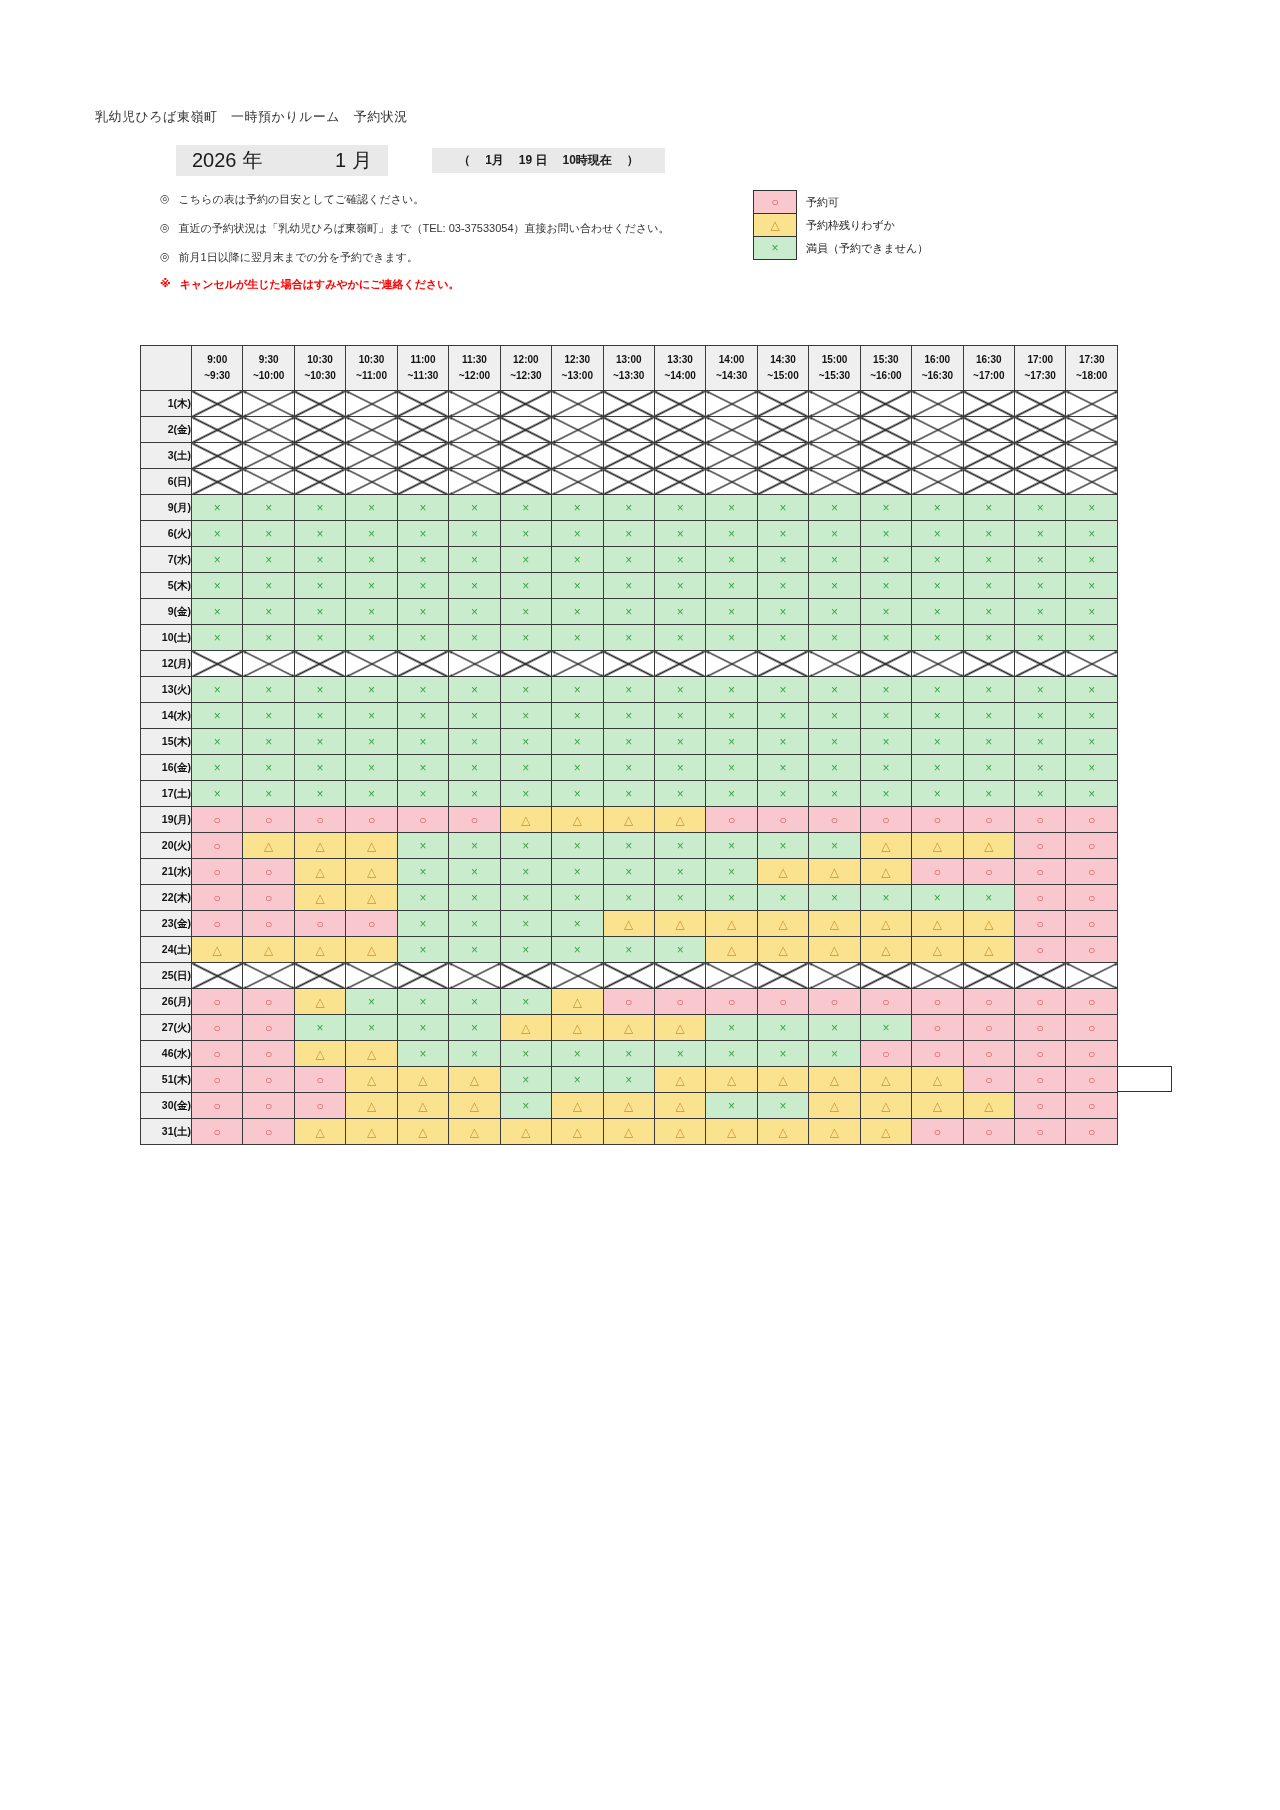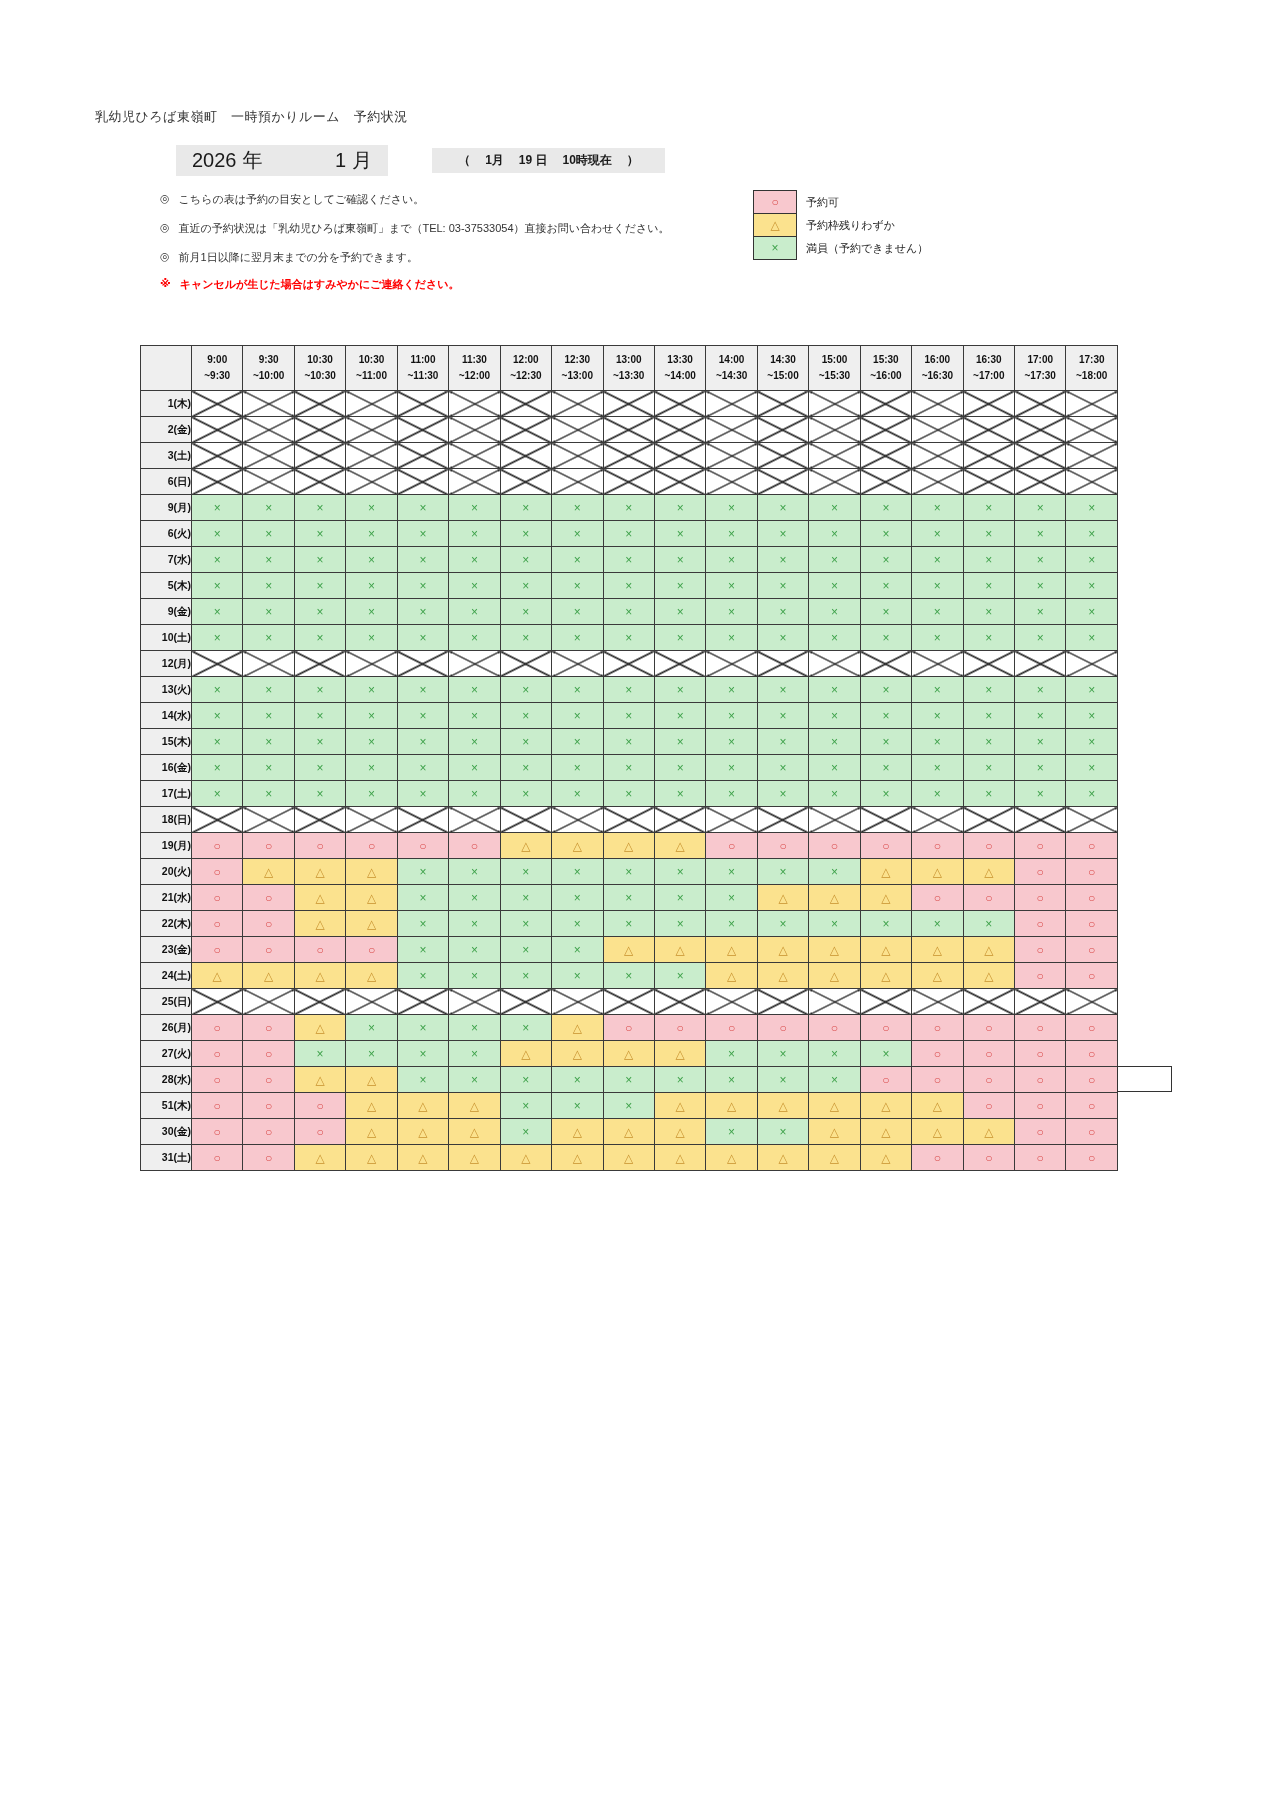--- a/index.html
+++ b/index.html
@@ -517,41 +517,20 @@
           <td class="cell" style="background: rgb(201, 237, 204);"><span style="color: rgb(63, 162, 75);">×</span></td>
           <td class="cell" style="background: rgb(201, 237, 204);"><span style="color: rgb(63, 162, 75);">×</span></td>
           <td class="cell" style="background: rgb(201, 237, 204);"><span style="color: rgb(63, 162, 75);">×</span></td>
           <td class="cell" style="background: rgb(201, 237, 204);"><span style="color: rgb(63, 162, 75);">×</span></td>
           <td class="cell" style="background: rgb(201, 237, 204);"><span style="color: rgb(63, 162, 75);">×</span></td>
           <td class="cell" style="background: rgb(201, 237, 204);"><span style="color: rgb(63, 162, 75);">×</span></td>
           <td class="cell" style="background: rgb(201, 237, 204);"><span style="color: rgb(63, 162, 75);">×</span></td>
           <td class="cell" style="background: rgb(201, 237, 204);"><span style="color: rgb(63, 162, 75);">×</span></td>
         </tr>
         <tr>
-          <th class="date-th">18(日)</th>
-          <td class="cell closed"></td>
-          <td class="cell closed"></td>
-          <td class="cell closed"></td>
-          <td class="cell closed"></td>
-          <td class="cell closed"></td>
-          <td class="cell closed"></td>
-          <td class="cell closed"></td>
-          <td class="cell closed"></td>
-          <td class="cell closed"></td>
-          <td class="cell closed"></td>
-          <td class="cell closed"></td>
-          <td class="cell closed"></td>
-          <td class="cell closed"></td>
-          <td class="cell closed"></td>
-          <td class="cell closed"></td>
-          <td class="cell closed"></td>
-          <td class="cell closed"></td>
-          <td class="cell closed"></td>
-        </tr>
-        <tr>
           <th class="date-th">19(月)</th>
           <td class="cell" style="background: rgb(248, 200, 206);"><span style="color: rgb(217, 74, 74);">○</span></td>
           <td class="cell" style="background: rgb(248, 200, 206);"><span style="color: rgb(217, 74, 74);">○</span></td>
           <td class="cell" style="background: rgb(248, 200, 206);"><span style="color: rgb(217, 74, 74);">○</span></td>
           <td class="cell" style="background: rgb(248, 200, 206);"><span style="color: rgb(217, 74, 74);">○</span></td>
           <td class="cell" style="background: rgb(248, 200, 206);"><span style="color: rgb(217, 74, 74);">○</span></td>
           <td class="cell" style="background: rgb(248, 200, 206);"><span style="color: rgb(217, 74, 74);">○</span></td>
           <td class="cell" style="background: rgb(251, 226, 142);"><span style="color: rgb(200, 146, 47);">△</span></td>
           <td class="cell" style="background: rgb(251, 226, 142);"><span style="color: rgb(200, 146, 47);">△</span></td>
           <td class="cell" style="background: rgb(251, 226, 142);"><span style="color: rgb(200, 146, 47);">△</span></td>
@@ -727,21 +706,21 @@
           <td class="cell" style="background: rgb(201, 237, 204);"><span style="color: rgb(63, 162, 75);">×</span></td>
           <td class="cell" style="background: rgb(201, 237, 204);"><span style="color: rgb(63, 162, 75);">×</span></td>
           <td class="cell" style="background: rgb(201, 237, 204);"><span style="color: rgb(63, 162, 75);">×</span></td>
           <td class="cell" style="background: rgb(201, 237, 204);"><span style="color: rgb(63, 162, 75);">×</span></td>
           <td class="cell" style="background: rgb(248, 200, 206);"><span style="color: rgb(217, 74, 74);">○</span></td>
           <td class="cell" style="background: rgb(248, 200, 206);"><span style="color: rgb(217, 74, 74);">○</span></td>
           <td class="cell" style="background: rgb(248, 200, 206);"><span style="color: rgb(217, 74, 74);">○</span></td>
           <td class="cell" style="background: rgb(248, 200, 206);"><span style="color: rgb(217, 74, 74);">○</span></td>
         </tr>
         <tr>
-          <th class="date-th">28(水)</th>
+          <th class="date-th">46(水)</th>
           <td class="cell" style="background: rgb(248, 200, 206);"><span style="color: rgb(217, 74, 74);">○</span></td>
           <td class="cell" style="background: rgb(248, 200, 206);"><span style="color: rgb(217, 74, 74);">○</span></td>
           <td class="cell" style="background: rgb(251, 226, 142);"><span style="color: rgb(200, 146, 47);">△</span></td>
           <td class="cell" style="background: rgb(251, 226, 142);"><span style="color: rgb(200, 146, 47);">△</span></td>
           <td class="cell" style="background: rgb(201, 237, 204);"><span style="color: rgb(63, 162, 75);">×</span></td>
           <td class="cell" style="background: rgb(201, 237, 204);"><span style="color: rgb(63, 162, 75);">×</span></td>
           <td class="cell" style="background: rgb(201, 237, 204);"><span style="color: rgb(63, 162, 75);">×</span></td>
           <td class="cell" style="background: rgb(201, 237, 204);"><span style="color: rgb(63, 162, 75);">×</span></td>
           <td class="cell" style="background: rgb(201, 237, 204);"><span style="color: rgb(63, 162, 75);">×</span></td>
           <td class="cell" style="background: rgb(201, 237, 204);"><span style="color: rgb(63, 162, 75);">×</span></td>

